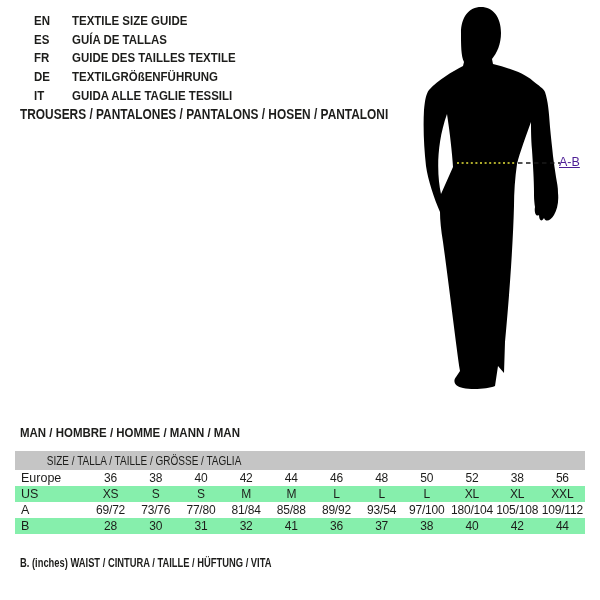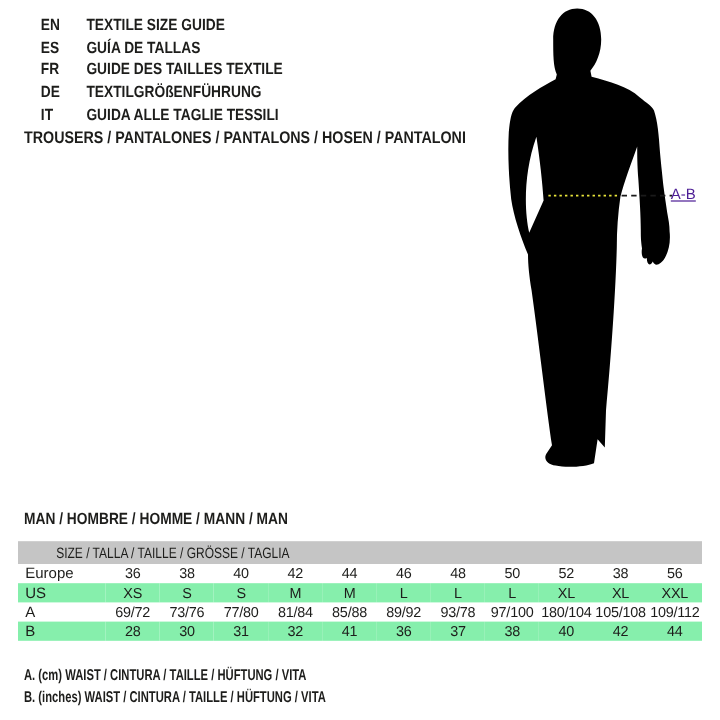--- a/index.html
+++ b/index.html
@@ -168,21 +168,21 @@
       <td>XXL</td>
     </tr>
     <tr>
       <td class="lbl">A</td>
       <td>69/72</td>
       <td>73/76</td>
       <td>77/80</td>
       <td>81/84</td>
       <td>85/88</td>
       <td>89/92</td>
-      <td>93/78</td>
+      <td>93/54</td>
       <td>97/100</td>
       <td>180/104</td>
       <td>105/108</td>
       <td>109/112</td>
     </tr>
     <tr class="stripe">
       <td class="lbl">B</td>
       <td>28</td>
       <td>30</td>
       <td>31</td>
@@ -193,15 +193,14 @@
       <td>38</td>
       <td>40</td>
       <td>42</td>
       <td>44</td>
     </tr>
   </tbody>
     </table>
 </div>
 
 <div class="abs notes">
-  <div><span class="cond sx72">A. (cm) WAIST / CINTURA / TAILLE / HÜFTUNG / VITA</span></div>
   <div><span class="cond sx72">B. (inches) WAIST / CINTURA / TAILLE / HÜFTUNG / VITA</span></div>
 </div>
 
 </body></html>

